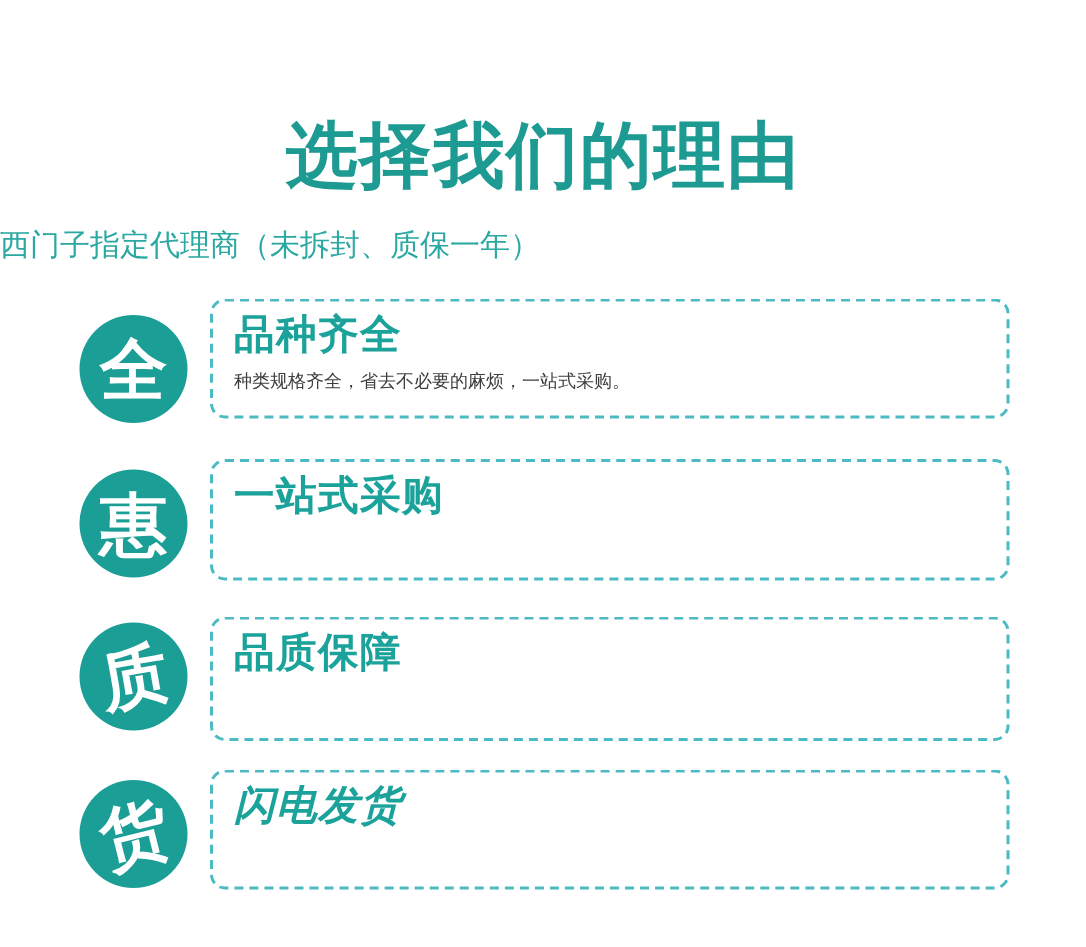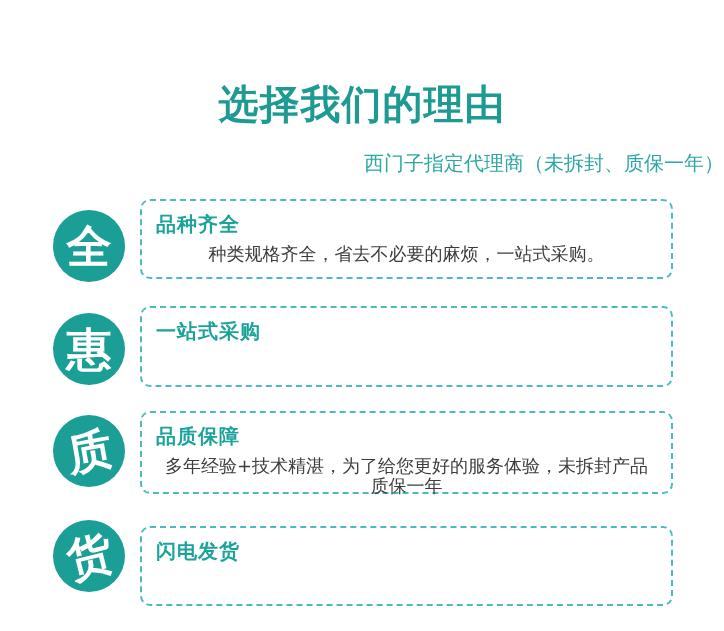--- a/index.html
+++ b/index.html
@@ -18,66 +18,65 @@
     position: relative;
     overflow: hidden;
     font-family: "DejaVu Sans", "Liberation Sans", sans-serif;
   }
   .page-title {
     position: absolute;
     top: 66px;
     left: 0;
     width: 100%;
     text-align: center;
-    font-family: Liberation Serif, serif;
-    font-size: 40px;
+    font-family: Liberation Sans, sans-serif;
+    font-size: 48px;
     line-height: 78px;
     font-weight: bold;
     color: var(--title-teal, #1d9a92);
     letter-spacing: 1px;
     white-space: nowrap;
   }
   .page-subtitle {
     position: absolute;
     top: 150px;
     left: 0;
     width: 100%;
-    text-align: right;
+    text-align: left;
     font-size: 20px;
     line-height: 26px;
     color: var(--subtitle-teal, #2aa8a1);
     white-space: nowrap;
   }
   .feature-box {
     position: absolute;
     left: 140px;
     width: 533px;
     box-sizing: border-box;
     border: 2px dashed var(--border-teal, #4cbac2);
     border-radius: 10px;
     background: #ffffff;
     padding: 5px 14px 6px 14px;
   }
   .feature-box.f1 { top: 199px; height: 80px; }
   .feature-box.f2 { top: 306px; height: 81px; }
   .feature-box.f3 { top: 411px; height: 83px; }
-  .feature-box.f4 { top: 526px; height: 80px; }
+  .feature-box.f4 { top: 513px; height: 80px; font-style: italic; }
   .feature-heading {
-    font-size: 20px;
+    font-size: 27px;
     line-height: 32px;
     font-weight: bold;
     color: var(--heading-teal, #1ba39b);
     margin: 2px 0 4px 0;
     letter-spacing: 1px;
   }
   .feature-description {
-    font-size: 18px;
+    font-size: 12px;
     line-height: 20px;
     color: var(--body-text, #3d3d3d);
-    text-align: center;
   }
   .badge {
     position: absolute;
     left: 53px;
     width: 72px;
     height: 72px;
     border-radius: 50%;
     background: var(--circle-teal, #1b9e96);
     color: #ffffff;
     display: flex;
@@ -116,21 +115,20 @@
 </div>
 <div class="feature-box f2">
   <div class="feature-heading">一站式采购</div>
 </div>
 
 <div class="badge b3">
   <span class="badge-char">质</span>
 </div>
 <div class="feature-box f3">
   <div class="feature-heading">品质保障</div>
-  <div class="feature-description">多年经验+技术精湛，为了给您更好的服务体验，未拆封产品质保一年</div>
 </div>
 
 <div class="badge b4">
   <span class="badge-char">货</span>
 </div>
 <div class="feature-box f4">
   <div class="feature-heading">闪电发货</div>
 </div>
 
 </body></html>

